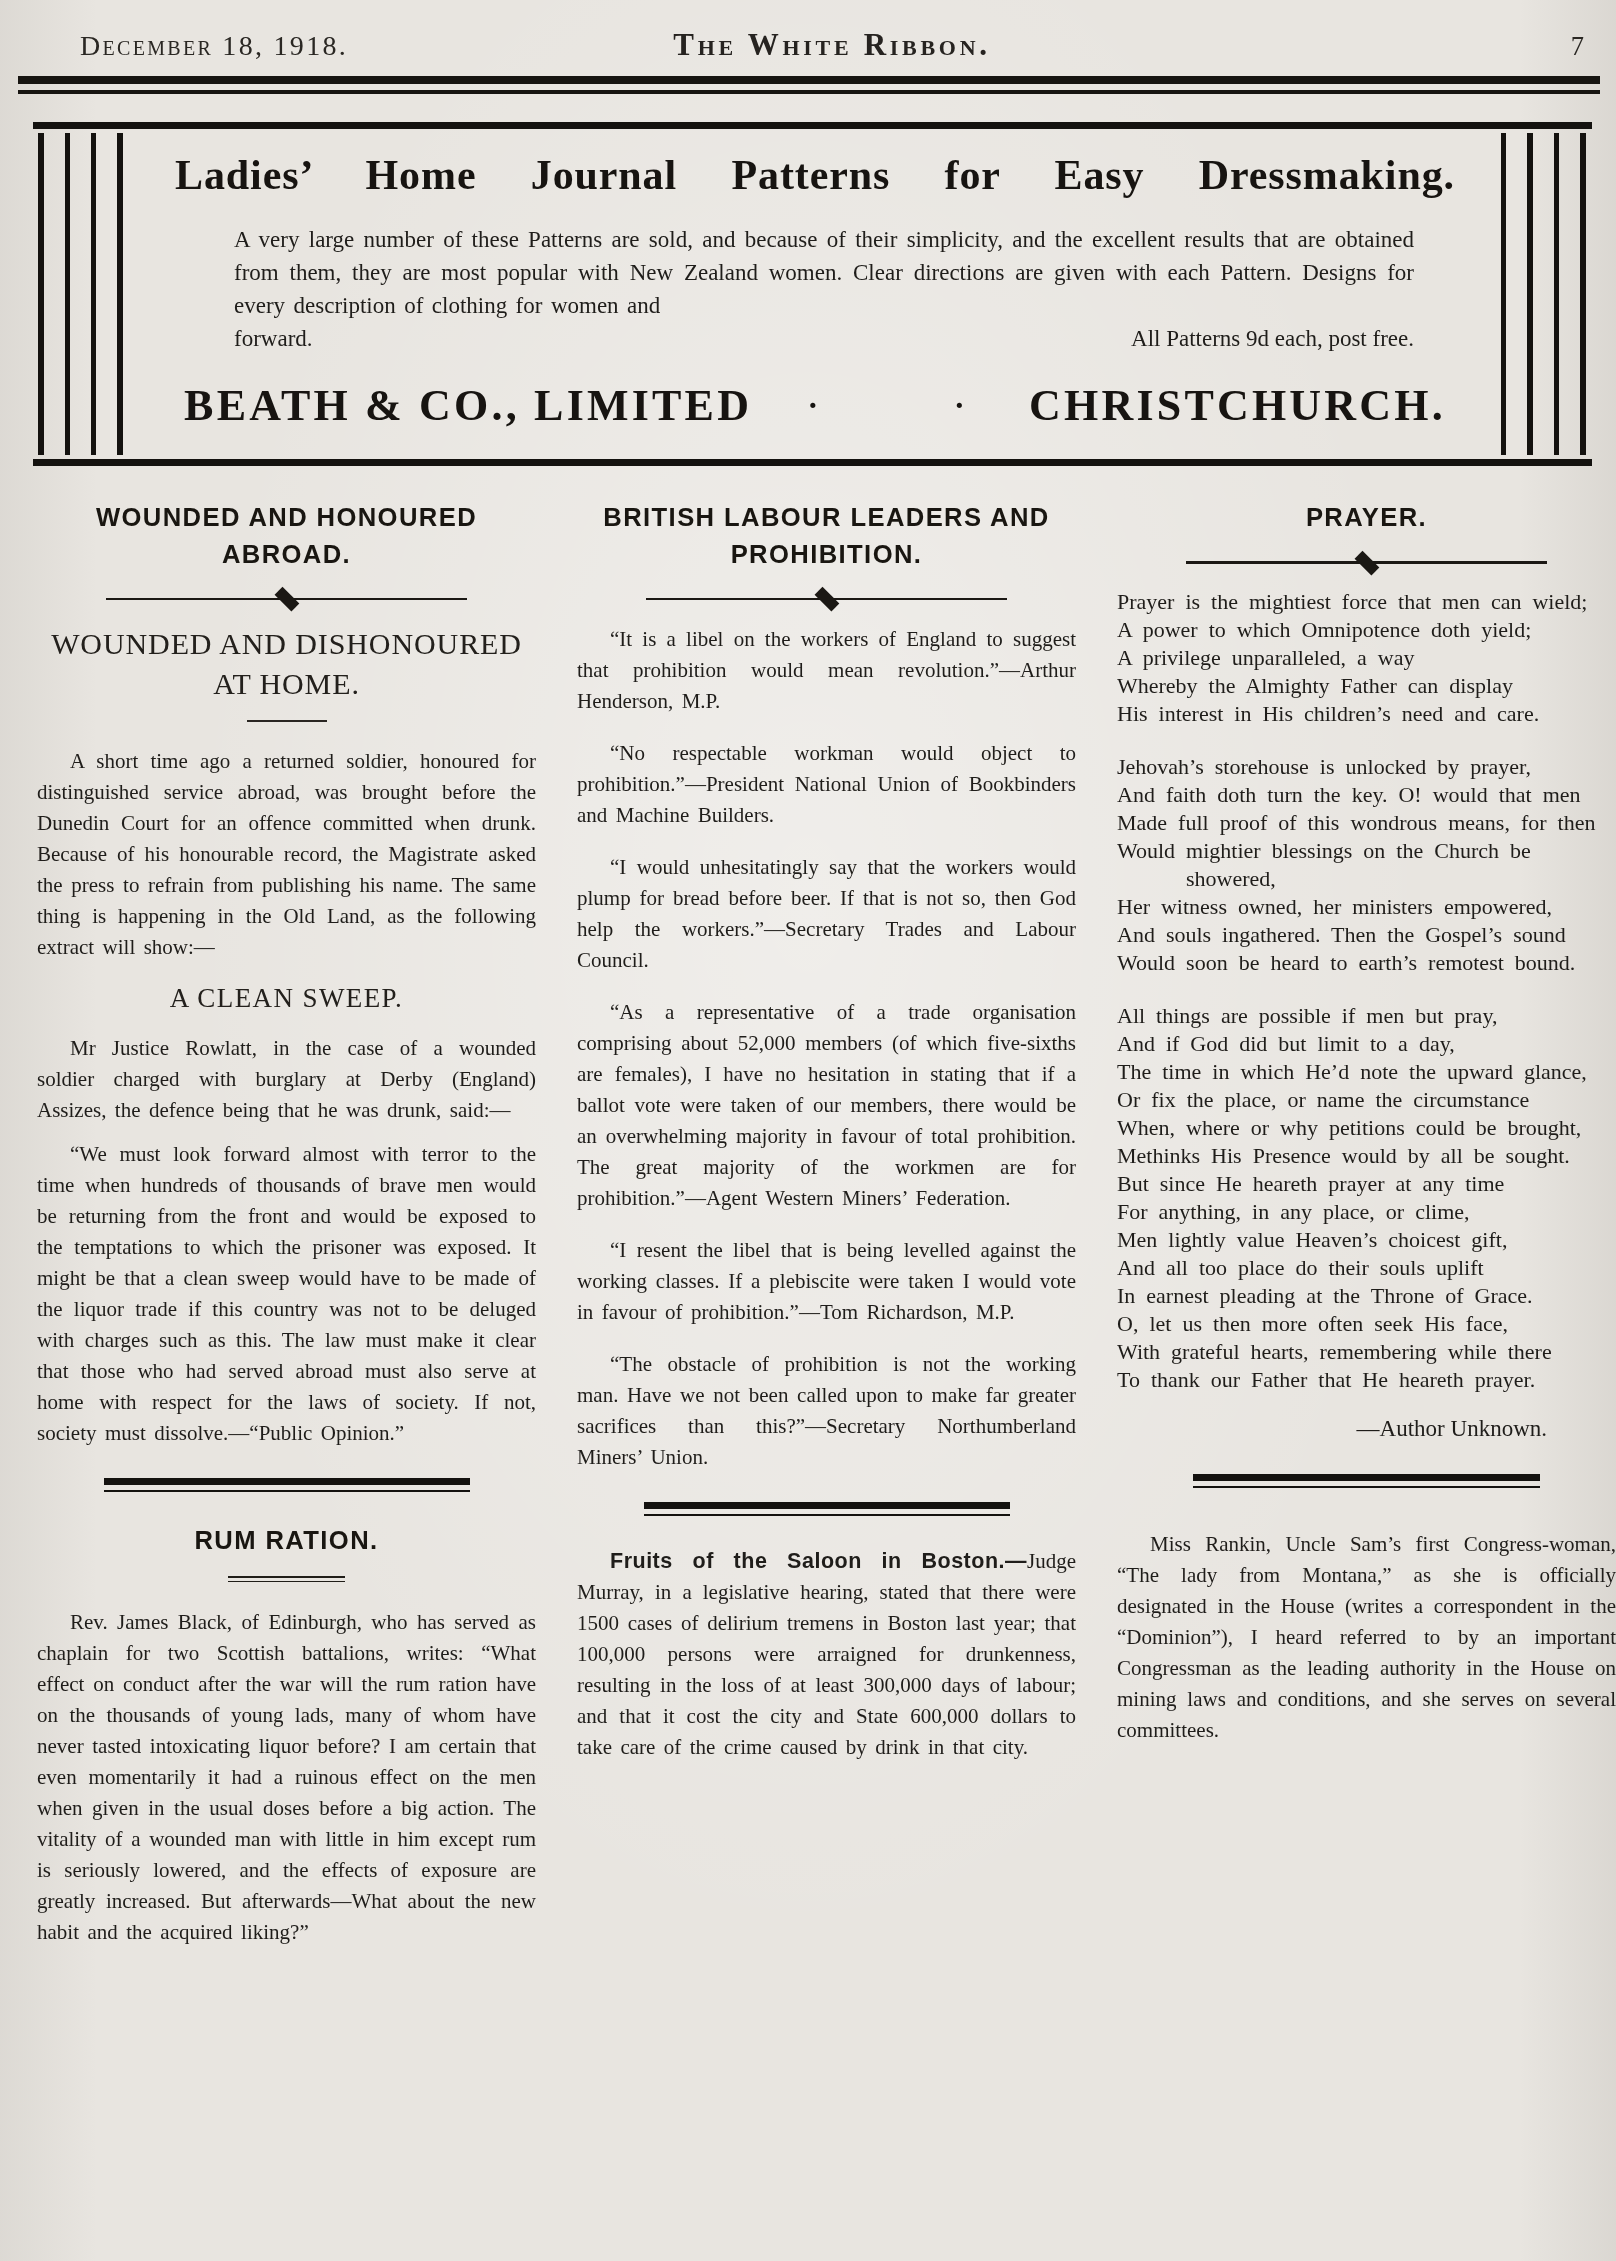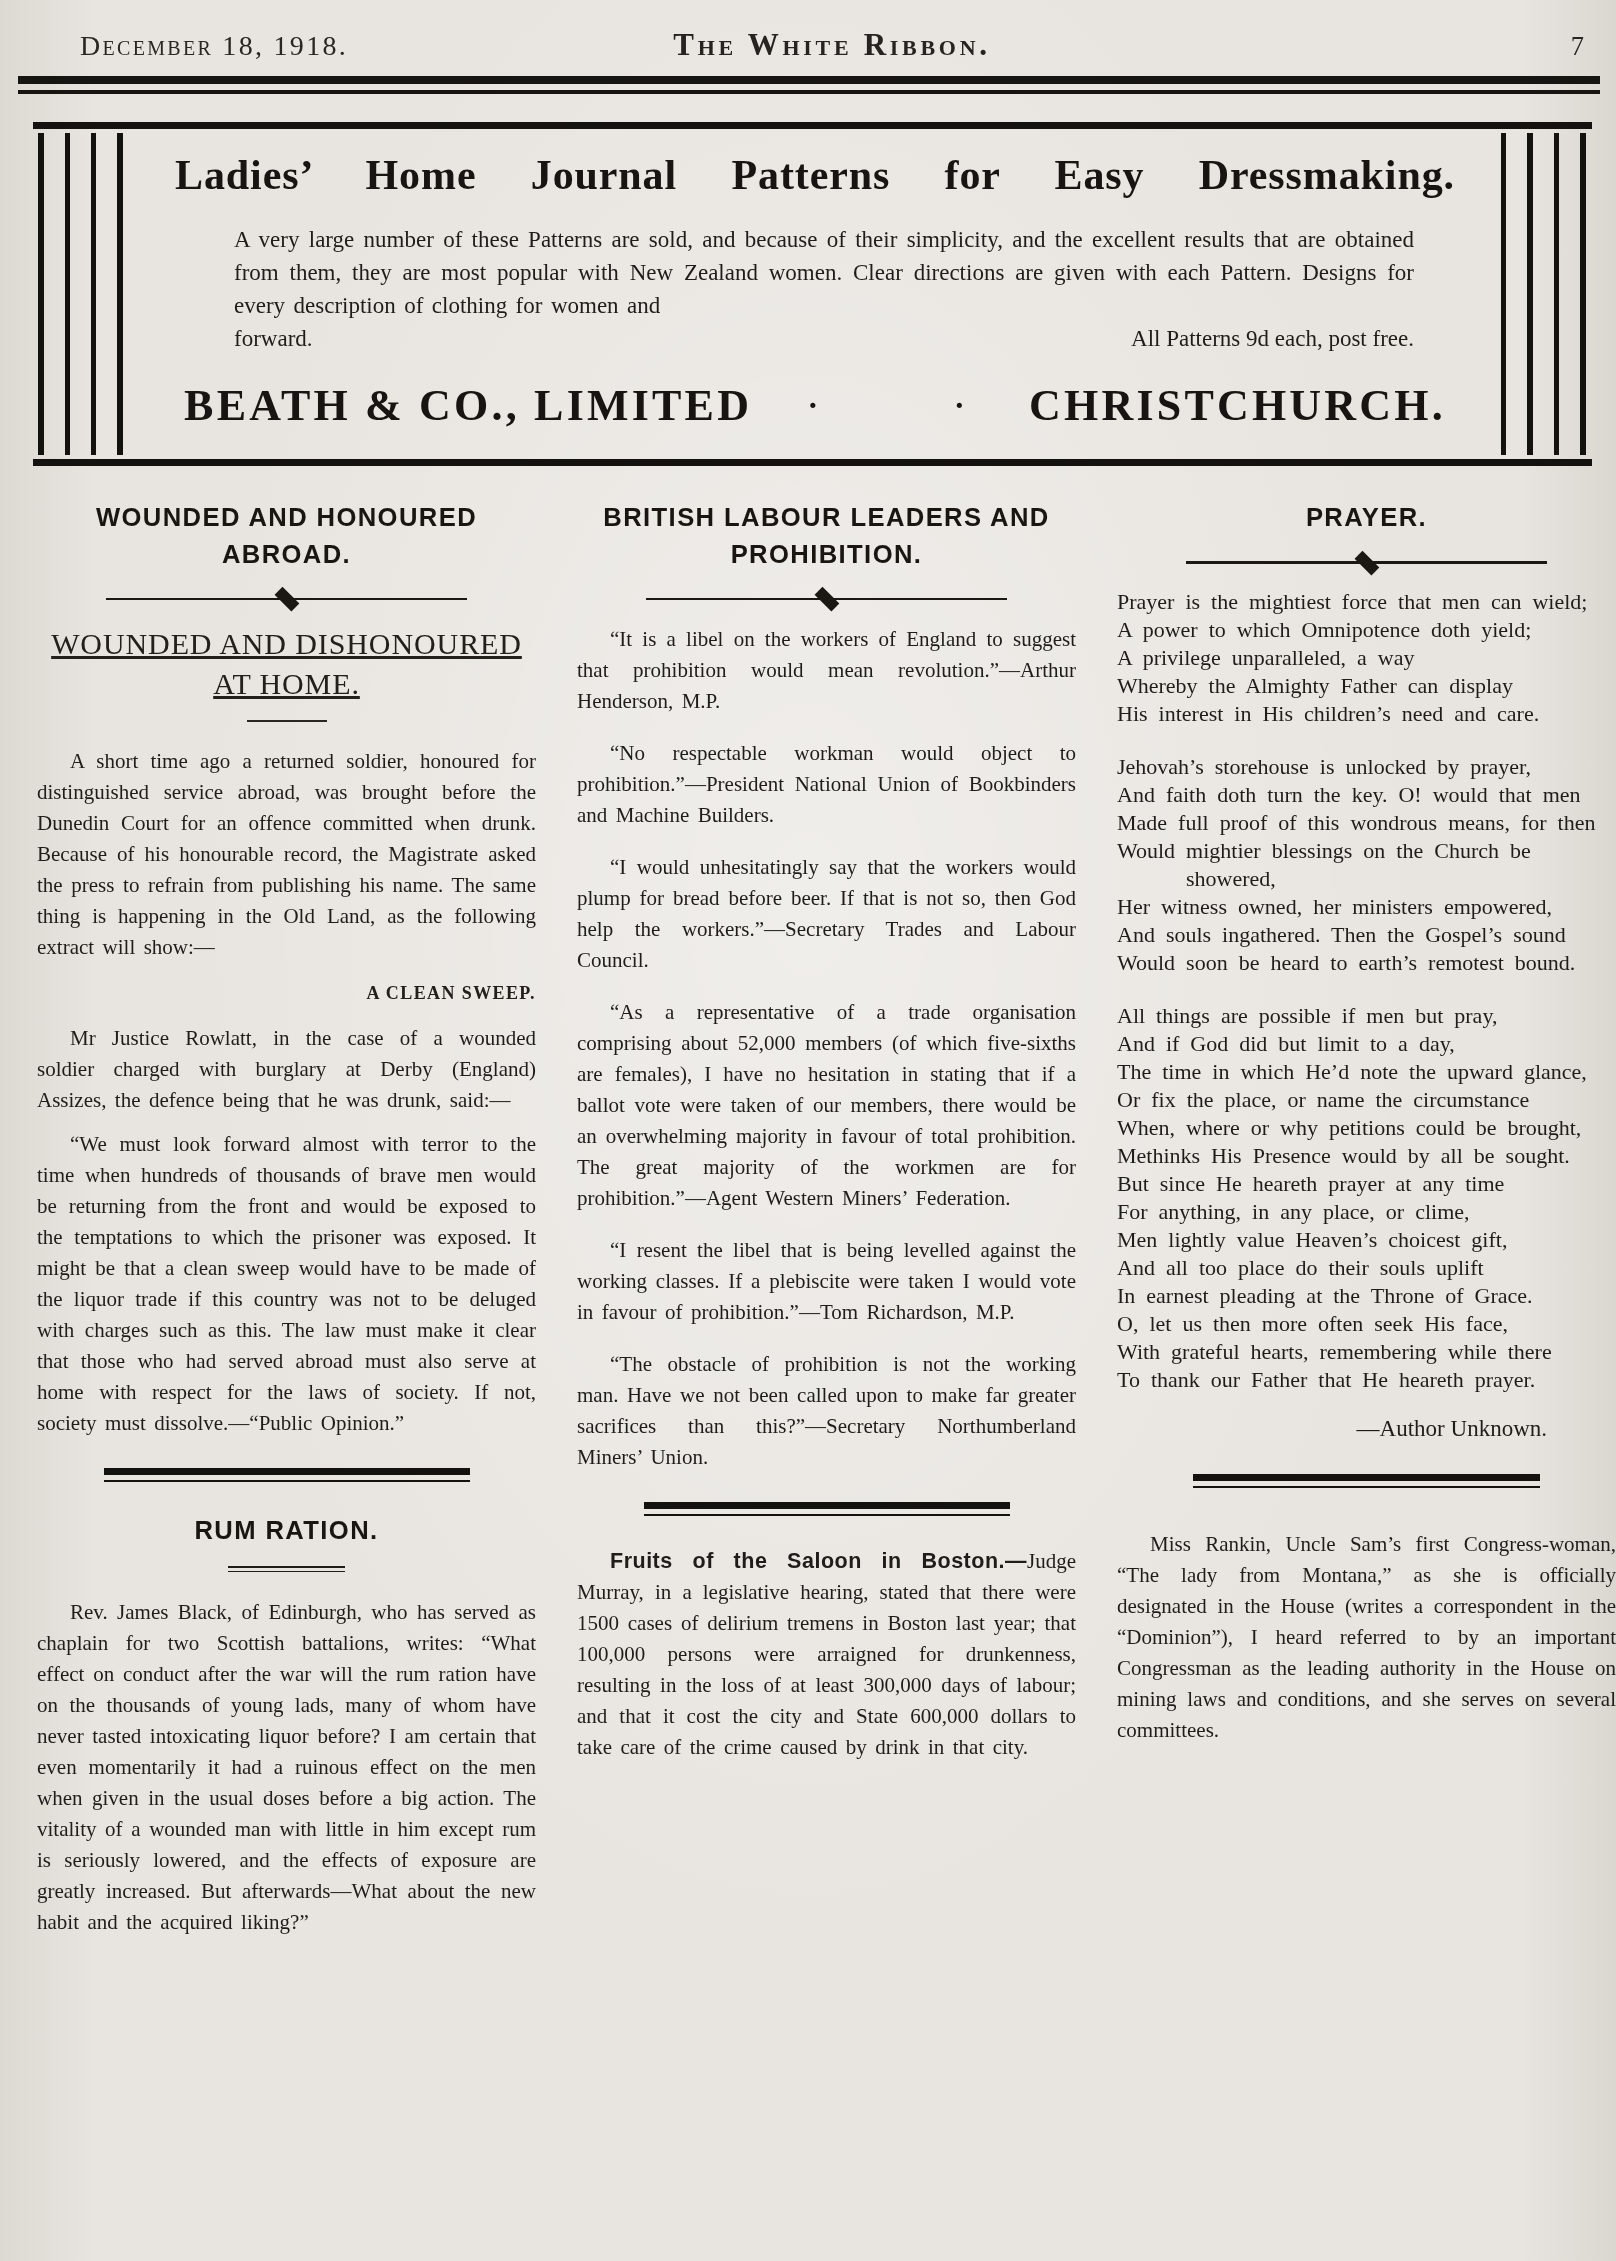--- a/index.html
+++ b/index.html
@@ -75,32 +75,32 @@
   .kicker {
     margin: 0 auto; font-family: "Liberation Sans", sans-serif;
     font-weight: bold; font-size: 25.6px; line-height: 1.42;
     letter-spacing: 1.4px; text-align: center; color: #191611;
   }
   .rule-diamond { display: flex; align-items: center; justify-content: center; width: 361px; margin: 20px auto 18.3px auto; }
   .rule-diamond .line { flex: 1; height: 2.3px; background: #1b1814; }
   .rule-diamond .diamond { width: 13.7px; height: 13.7px; background: #1b1814; transform: rotate(45deg) scale(1.7,0.8); margin: 0 -2.7px; }
   .headline-serif {
     margin: 4.6px auto 0 auto; font-weight: normal;
-    font-size: 30px; line-height: 1.32; text-align: center; letter-spacing: 0.9px; color: #23201c; text-decoration: underline;
+    font-size: 30px; line-height: 1.32; text-align: center; letter-spacing: 0.9px; color: #23201c;
   }
   .mini-rule { width: 80px; height: 2.7px; background: #2a2622; margin: 16.5px auto 24px auto; }
   .mini-rule-double { width: 117px; height: 3.2px; border-top: 2.7px solid #201d18; border-bottom: 1.4px solid #201d18; margin: 17.4px auto 25px auto; }
   .para {
     margin: 0 0 13.7px 0;
     font-size: 21px; line-height: 31px; text-align: justify;
     word-spacing: 3.2px; text-indent: 33px;
   }
   .crosshead {
-    margin: 20px auto 18.3px auto; font-weight: bold;
-    font-size: 18px; text-align: right; letter-spacing: 1.4px; color: #23201c;
+    margin: 20px auto 18.3px auto; font-weight: normal;
+    font-size: 27px; text-align: center; letter-spacing: 1.4px; color: #23201c;
   }
   .sep {
     width: 366px; height: 5px; margin: 29px auto 30px auto;
     border-top: 7.8px solid #14120f; border-bottom: 2.7px solid #14120f;
   }
   .sep.single { width: 347px; border-bottom-width: 2.3px; margin: 32px auto 41px auto; }
   .quote { margin-bottom: 21px; }
   .lead-in { font-family: "Liberation Sans", sans-serif; font-weight: bold; font-size: 21.5px; letter-spacing: 0.5px; }
   .stanza { margin: 0 0 25px 0; padding-right: 12.8px; }
   .stanza:first-of-type { margin-top: 2.7px; }

